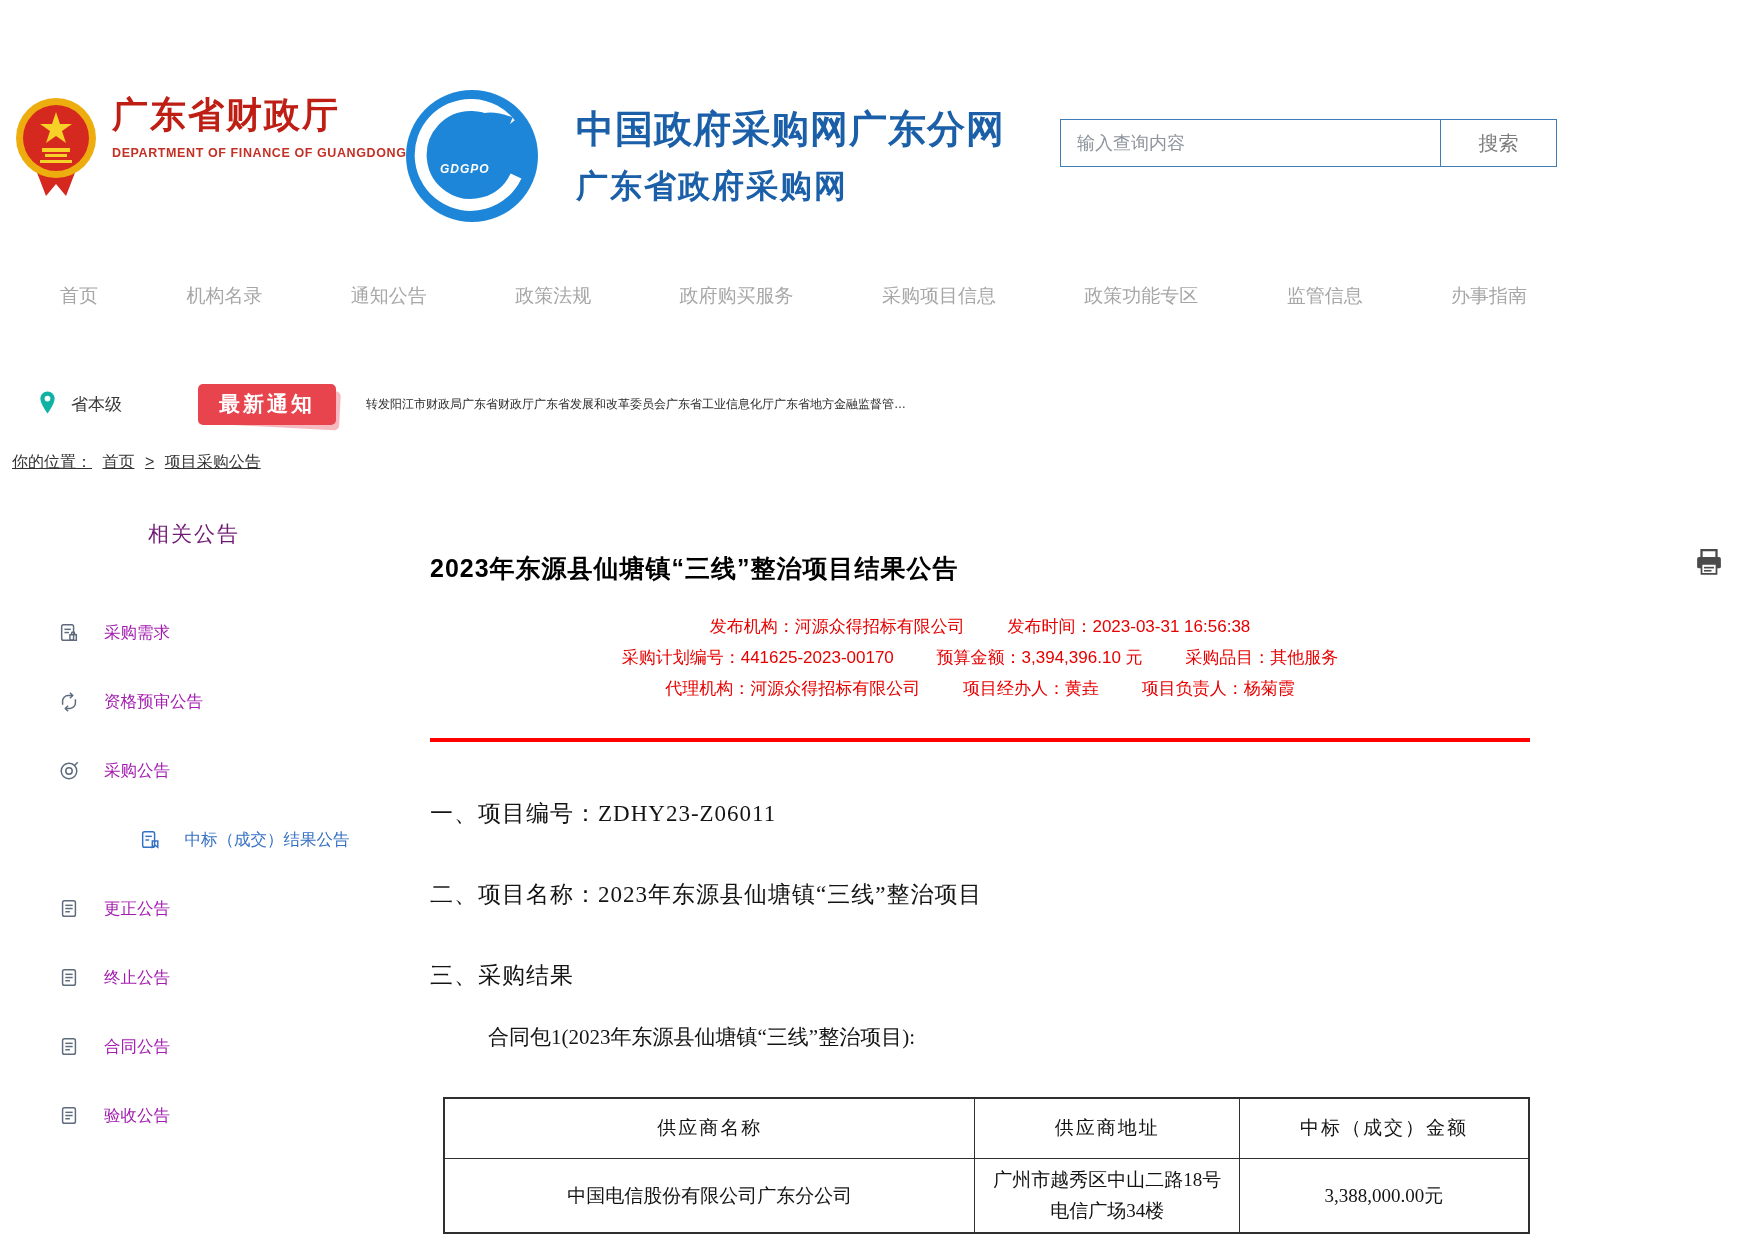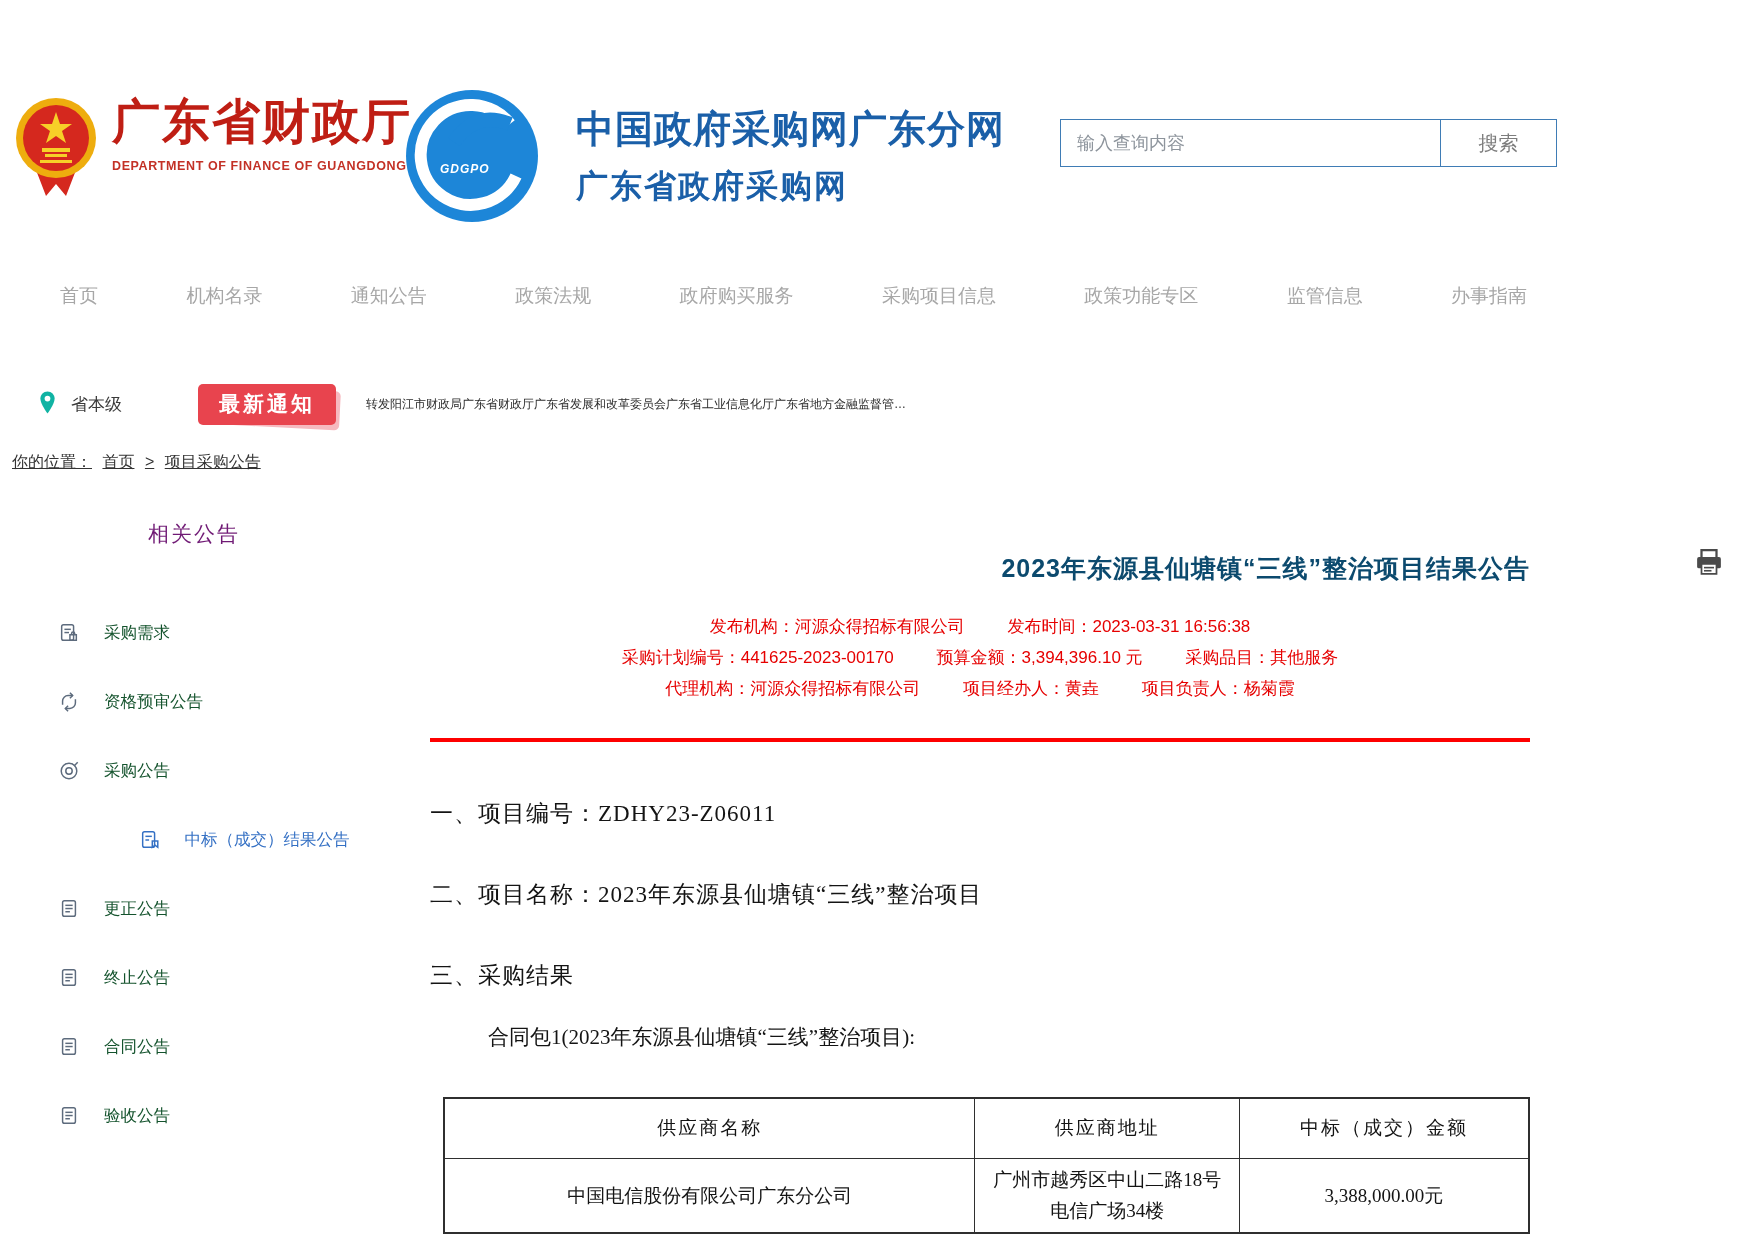--- a/index.html
+++ b/index.html
@@ -5,21 +5,21 @@
   * { margin:0; padding:0; box-sizing:border-box; }
   html,body { background:#fff; }
   body { font-family:"Liberation Sans","DejaVu Sans",sans-serif; }
   .page { position:relative; width:1755px; height:1241px; background:#fff; overflow:hidden; }
 
   
   .header-left { position:absolute; left:14px; top:96px; display:flex; gap:14px; align-items:flex-start; }
   .emblem { flex:0 0 auto; }
   .finance-text .cn {
     font-family:"Liberation Serif","DejaVu Serif",serif;
-    font-size:48px; font-weight:bold; color:#bf1e14; line-height:1.1; letter-spacing:2px;
+    font-size:36px; font-weight:bold; color:#bf1e14; line-height:1.1; letter-spacing:2px;
   }
   .finance-text .en {
     margin-top:10px; font-size:12.5px; color:#c33126; letter-spacing:0.6px; font-weight:bold;
   }
   .gdgpo { position:absolute; left:406px; top:90px; width:132px; height:132px; border-radius:50%;
     background:#1d86d8; overflow:hidden; }
   .gdgpo svg { position:absolute; left:0; top:0; }
   .gdgpo .badge-txt { position:absolute; left:34px; top:72px; color:#fff; font-weight:bold;
     font-style:italic; font-size:12px; letter-spacing:1px; }
   .site-titles { position:absolute; left:576px; top:104px; color:#1a5fa8; }
@@ -53,29 +53,29 @@
   
   .breadcrumb { position:absolute; top:452px; left:12px; font-size:16px; color:#333; }
   .breadcrumb span { margin-right:6px;text-decoration:underline; }
   .breadcrumb .link { cursor:pointer; }
 
   
   .sidebar { position:absolute; left:0; top:520px; width:430px; }
   .sidebar-title { margin-left:148px; font-size:21px; color:#701a75; letter-spacing:2px; }
   .side-list { margin-top:50px; }
   .side-item { display:flex; align-items:center; height:69px; padding-left:58px; gap:24px;
-    font-size:16.5px; color:#14532d; cursor:pointer; }
+    font-size:16.5px; color:#a21caf; cursor:pointer; }
   .side-item svg { stroke:#5d6b7d; }
   .side-item.active { color:#3470c4;justify-content:center; }
   .side-item.active svg { stroke:#3470c4; }
 
   
   .main { position:absolute; left:430px; top:520px; width:1100px; }
-  .article-title { margin-top:32px; text-align:right; font-size:25px; font-weight:bold;
-    color:#0c4a6e; letter-spacing:1px; }
+  .article-title { margin-top:32px; text-align:left; font-size:25px; font-weight:bold;
+    color:#000000; letter-spacing:1px; }
   .meta { margin-top:26px; text-align:center; color:#e60000; font-size:17px; line-height:31px; }
   .meta .pair { margin:0 19px; white-space:nowrap; }
   .divider { margin-top:34px; height:4px; background:#fe0000; }
   .sec { font-family:"Liberation Serif","DejaVu Serif",serif; font-size:23px; color:#141414;
     letter-spacing:1px; }
   .sec.s1 { margin-top:56px; }
   .sec.s2 { margin-top:50px; }
   .sec.s3 { margin-top:50px; }
   .package { margin-top:32px; padding-left:58px; font-family:"Liberation Serif","DejaVu Serif",serif;
     font-size:21px; color:#141414; }

